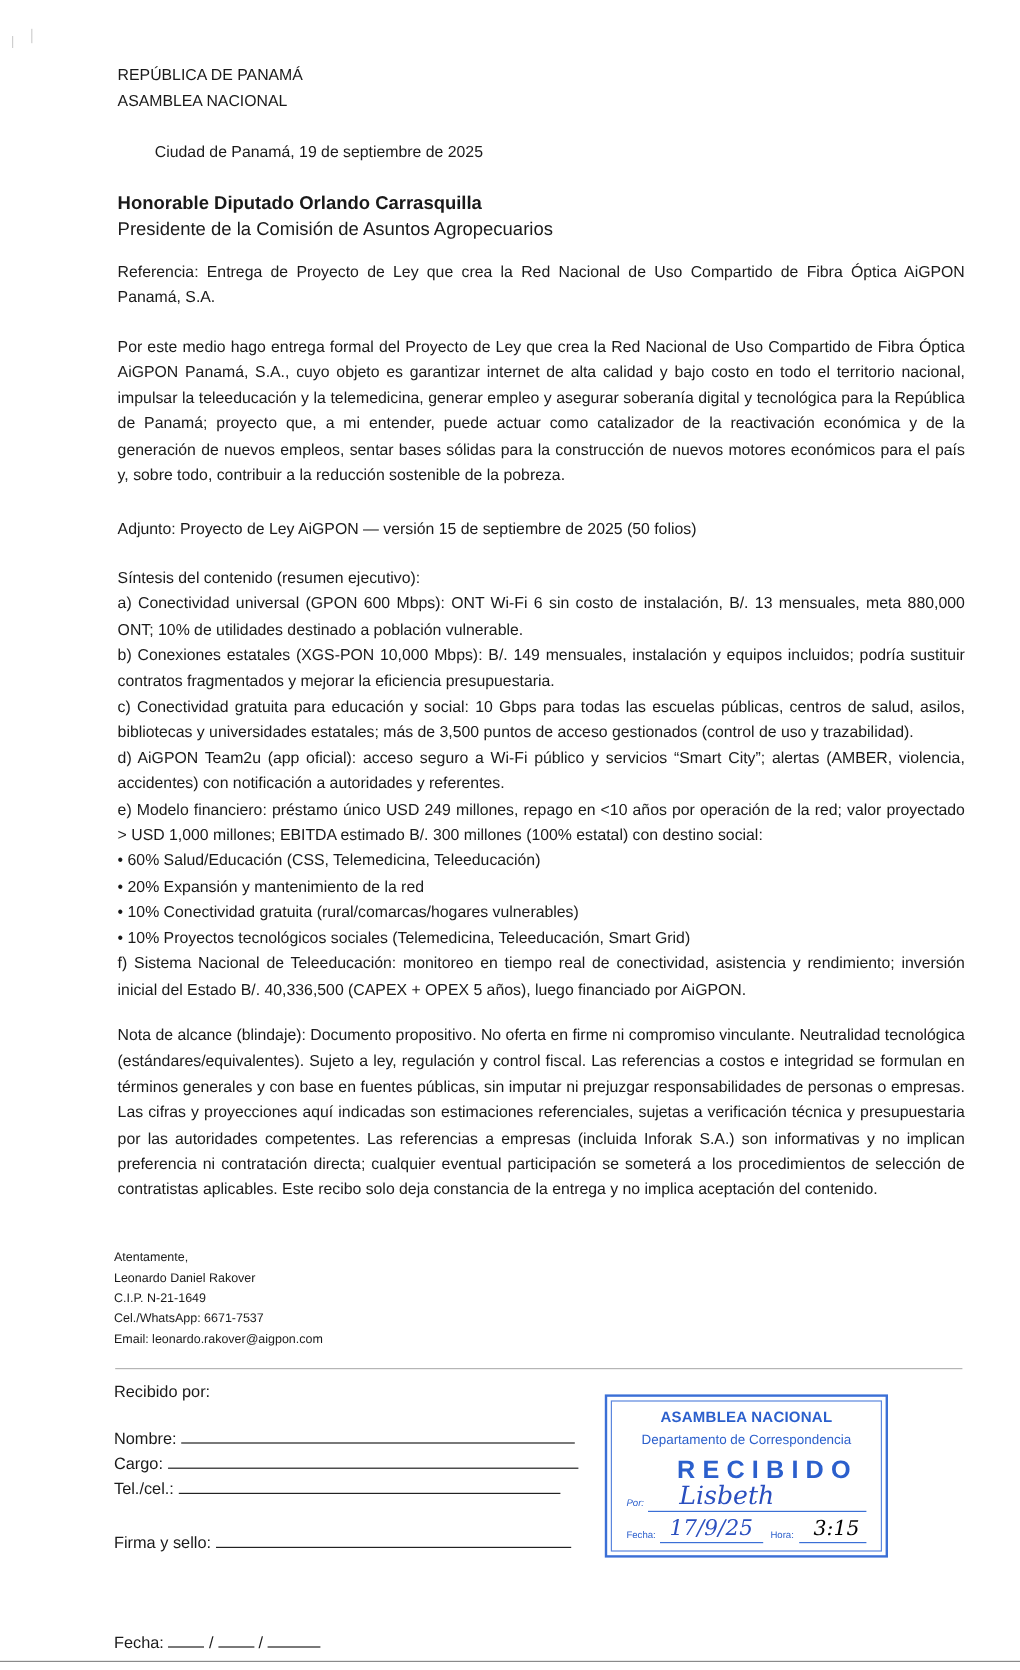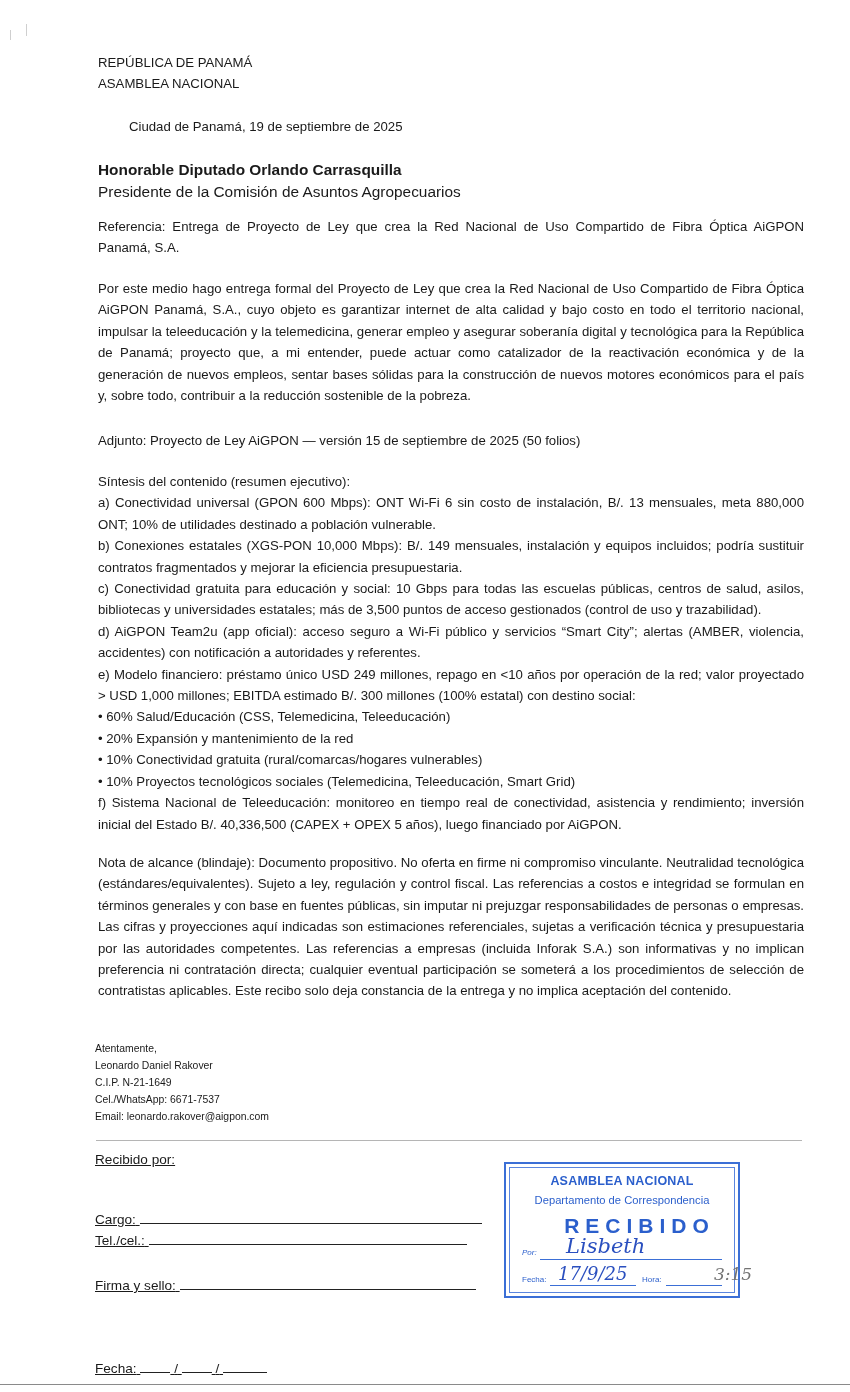--- a/index.html
+++ b/index.html
@@ -13,37 +13,37 @@
   .rec-name { position:absolute; left:98px; top:159px; font-size:15.4px; font-weight:bold; line-height:22px; }
   .rec-role { position:absolute; left:98px; top:181px; font-size:15.4px; line-height:22px; }
   .ref { top: 216px; }
   .body1 { top: 278px; }
   .adj { top: 430px; }
   .syn { top: 471px; }
   .syn div { margin: 0; }
   .nota { top: 852px; }
   .sign { position: absolute; left: 95px; top: 1040px; font-size: 10.4px; line-height: 17px; }
   .sep { position: absolute; left: 96px; top: 1140px; width: 706px; height: 0; border-top: 1px solid #b5b5b5; }
-  .form { position: absolute; left: 95px; font-size: 13.6px; line-height: 20px; text-decoration: underline; }
+  .form { position: absolute; left: 95px; font-size: 13.6px; line-height: 20px; }
   .uline { display: inline-block; border-bottom: 1px solid #222; height: 14px; vertical-align: baseline; }
   .stamp { position: absolute; left: 504px; top: 1162px; width: 236px; height: 136px;
            border: 2px solid #3b6fd6; color: #2b5fcc; box-sizing: border-box; }
   .stamp-inner { position: absolute; left: 3px; top: 3px; right: 3px; bottom: 3px; border: 1px solid #5b86de; }
   .st1 { position:absolute; left:0; right:0; top:10px; text-align:center; font-weight:bold; font-size:12.5px; letter-spacing:0.2px; }
   .st2 { position:absolute; left:0; right:0; top:30px; text-align:center; font-size:11.2px; }
   .st3 { position:absolute; left:0; right:0; top:50px; text-align:center; font-weight:bold; font-size:21px; letter-spacing:6px;padding-left:35px; }
   .st-por { position:absolute; left:16px; top:84px; font-size:8px;font-style:italic; }
   .st-por-line { position:absolute; left:34px; top:95px; width:182px; border-bottom:1px solid #3b6fd6; }
   .st-sig { position:absolute; left:60px; top:70px; font-family:"DejaVu Serif", serif; font-style:italic; font-size:21px; color:#2a4fbf; }
   .st-fecha { position:absolute; left:16px; top:111px; font-size:8px; }
   .st-fecha-line { position:absolute; left:44px; top:121px; width:86px; border-bottom:1px solid #3b6fd6; }
   .st-fecha-val { position:absolute; left:52px; top:99px; font-family:"DejaVu Serif", serif; font-style:italic; font-size:18px; color:#2a4fbf; }
   .st-hora { position:absolute; left:136px; top:111px; font-size:8px; }
   .st-hora-line { position:absolute; left:160px; top:121px; width:56px; border-bottom:1px solid #3b6fd6; }
-  .st-hora-val { position:absolute; left:172px; top:100px; font-family:"DejaVu Serif", serif; font-style:italic; font-size:17px; color:#737373;margin-left:36px; }
+  .st-hora-val { position:absolute; left:172px; top:100px; font-family:"DejaVu Serif", serif; font-style:italic; font-size:17px; color:#000000; }
   .bottom-rule { position:absolute; left:0; top:1384px; width:850px; border-top:1px solid #8a8a8a; }
   .mark { position:absolute; width:1px; background:#cfcfcf; }
 </style>
 </head>
 <body>
 
 <div class="page">
   <div class="mark" style="left:10px; top:30px; height:10px;"></div>
   <div class="mark" style="left:26px; top:24px; height:12px;"></div>
 
@@ -84,20 +84,24 @@
     <div>Leonardo Daniel Rakover</div>
     <div>C.I.P. N-21-1649</div>
     <div>Cel./WhatsApp: 6671-7537</div>
     <div>Email: leonardo.rakover@aigpon.com</div>
   </div>
 
   <div class="sep"></div>
 
   <div class="form" style="top:1150px;">Recibido por:</div>
 
+  <div class="form" style="top:1188px;">
+    <span>Nombre:</span>
+    <span class="uline" style="width:328px;"></span>
+  </div>
   <div class="form" style="top:1209px;">
     <span>Cargo:</span>
     <span class="uline" style="width:342px;"></span>
   </div>
   <div class="form" style="top:1275px;">
     <span>Firma y sello:</span>
     <span class="uline" style="width:296px;"></span>
   </div>
   <div class="form" style="top:1230px;">
     <span>Tel./cel.:</span>

